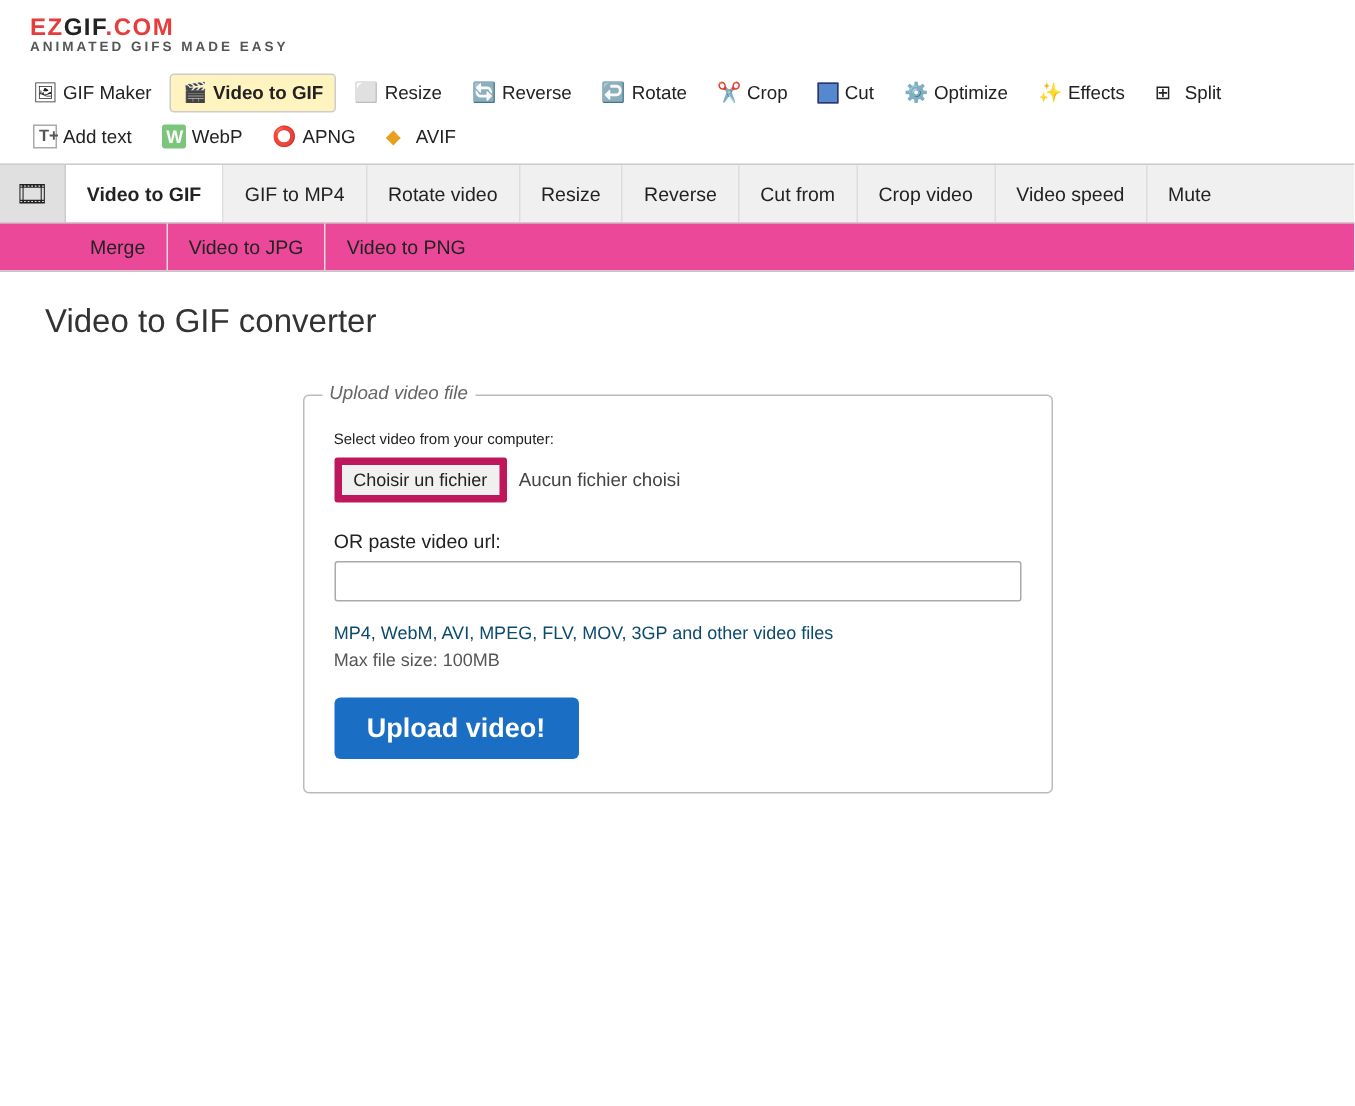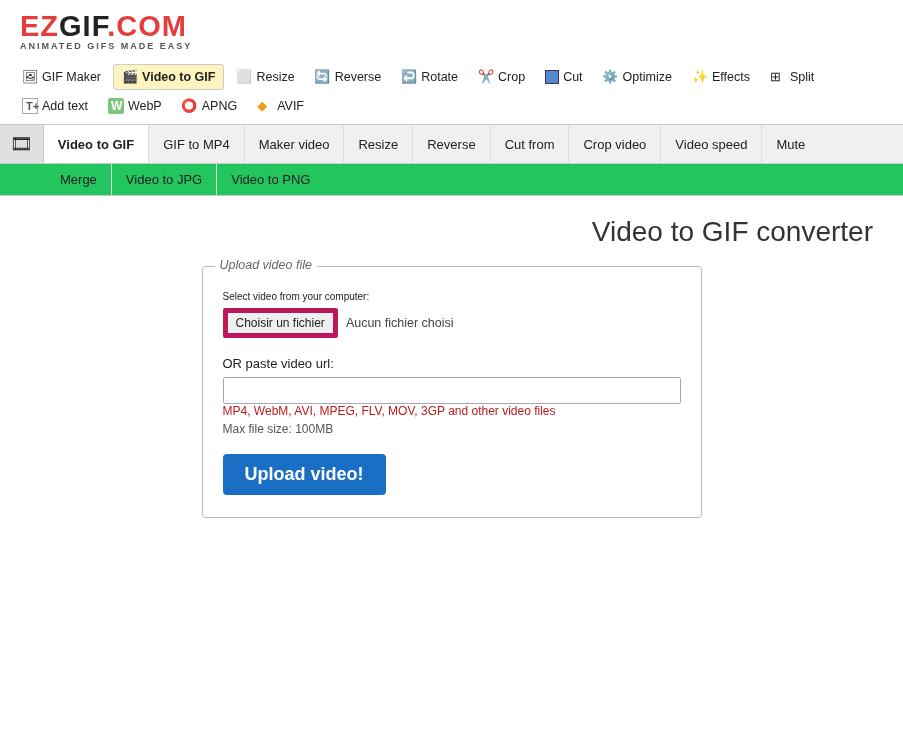--- a/index.html
+++ b/index.html
@@ -1,46 +1,46 @@
 <!DOCTYPE html>
 <html><head>
   <meta charset="utf-8">
   <style>
     * { margin: 0; padding: 0; box-sizing: border-box; }
     body { font-family: Arial, sans-serif; font-size: 13px; background: #fff; color: #222; }
 
     
     #header { padding: 10px 20px 6px 20px; }
     #logo { display: inline-block; }
-    #logo .logo-main { font-family: 'Arial Black', Arial, sans-serif; font-size: 29px; font-weight: 900; color: #222; letter-spacing: 1px; }
+    #logo .logo-main { font-family: 'Arial Black', Arial, sans-serif; font-size: 16px; font-weight: 900; color: #222; letter-spacing: 1px; }
     #logo .logo-main span { color: #e63c3c; }
     #logo .logo-sub { font-size: 9px; font-weight: bold; color: #555; letter-spacing: 2px; text-transform: uppercase; display: block; margin-top: -2px; }
 
     
     #top-nav { padding: 6px 14px; display: flex; flex-wrap: wrap; gap: 4px; align-items: center; }
     .nav-item { display: inline-flex; align-items: center; gap: 4px; padding: 4px 8px; font-size: 12.5px; cursor: pointer; border-radius: 3px; white-space: nowrap; }
     .nav-item.active { background: #fff; border: 1px solid #bbb; border-bottom: 1px solid #fff; }
     .nav-icon { width: 16px; height: 16px; display: inline-block; flex-shrink: 0; }
 
     
     #sub-nav { background: #f0f0f0; border-top: 1px solid #ccc; border-bottom: 1px solid #ccc; padding: 0 0; display: flex; flex-wrap: wrap; align-items: stretch; }
     .sub-nav-icon-cell { display: flex; align-items: center; justify-content: center; padding: 8px 10px; border-right: 1px solid #ccc; background: #e0e0e0; }
     .sub-nav-item { padding: 8px 14px; font-size: 13px; cursor: pointer; border-right: 1px solid #ddd; display: flex; align-items: center; white-space: nowrap; }
     .sub-nav-item.active { background: #fff; font-weight: bold; }
 
     
     #main { padding: 20px 30px; }
-    #page-title { text-align: right; font-size: 28px; font-weight: normal; color: #333; margin-bottom: 18px; }
+    #page-title { text-align: left; font-size: 22px; font-weight: normal; color: #333; margin-bottom: 36px; }
     .upload-section-label { font-size: 10px; margin-bottom: 6px; color: #222; }
     .file-row { display: flex; align-items: center; gap: 8px; margin-bottom: 18px; }
     .choose-file-btn { background: #f0f0f0; border: 5px solid #be185d; padding: 3px 8px; font-size: 12px; cursor: pointer; border-radius: 2px; color: #222; white-space: nowrap; }
     .file-name-label { font-size: 12.5px; color: #444; }
     .url-label { font-size: 13px; margin-bottom: 6px; color: #222; }
     .url-input { width: 100%; border: 1px solid #aaa; padding: 5px 8px; font-size: 13px; border-radius: 2px; outline: none; }
-    .format-note { font-size: 12px; color: #b91c1c; margin-bottom: 4px; }
+    .format-note { font-size: 12px; color: #0c4a6e; margin-top: 14px; margin-bottom: 4px; }
     .size-note { font-size: 12px; color: #555; margin-bottom: 18px; }
     .upload-btn { background: #1a6fc4; color: #fff; border: none; padding: 10px 22px; font-size: 18px; border-radius: 4px; cursor: pointer; font-weight: bold; }
 
     
     .upload-fieldset { border: 1px solid #bbb; border-radius: 4px; padding: 14px 20px 22px 20px; position: relative; max-width: 500px; margin: 0 auto; }
     .upload-legend { position: absolute; top: -9px; left: 12px; background: #fff; padding: 0 5px; font-size: 12.5px; color: #666; font-style: italic; }
   </style>
 </head>
 <body>
 
@@ -129,21 +129,21 @@
   <div class="sub-nav-icon-cell">
     <span style="font-size:18px;">🎞</span>
   </div>
   <div class="sub-nav-item active">
     <span>Video to GIF</span>
   </div>
   <div class="sub-nav-item">
     <span>GIF to MP4</span>
   </div>
   <div class="sub-nav-item">
-    <span>Maker video</span>
+    <span>Rotate video</span>
   </div>
   <div class="sub-nav-item">
     <span>Resize</span>
   </div>
   <div class="sub-nav-item">
     <span>Reverse</span>
   </div>
   <div class="sub-nav-item">
     <span>Cut from</span>
   </div>
@@ -151,21 +151,21 @@
     <span>Crop video</span>
   </div>
   <div class="sub-nav-item">
     <span>Video speed</span>
   </div>
   <div class="sub-nav-item" style="border-right: none;">
     <span>Mute</span>
   </div>
 </div>
 
-<div style="background:#22c55e; border-bottom:1px solid #ccc; display:flex; padding-left: 46px;">
+<div style="background:#ec4899; border-bottom:1px solid #ccc; display:flex; padding-left: 46px;">
   <div class="sub-nav-item">
     <span>Merge</span>
   </div>
   <div class="sub-nav-item">
     <span>Video to JPG</span>
   </div>
   <div class="sub-nav-item" style="border-right:none;justify-content:center;">
     <span>Video to PNG</span>
   </div>
 </div>

